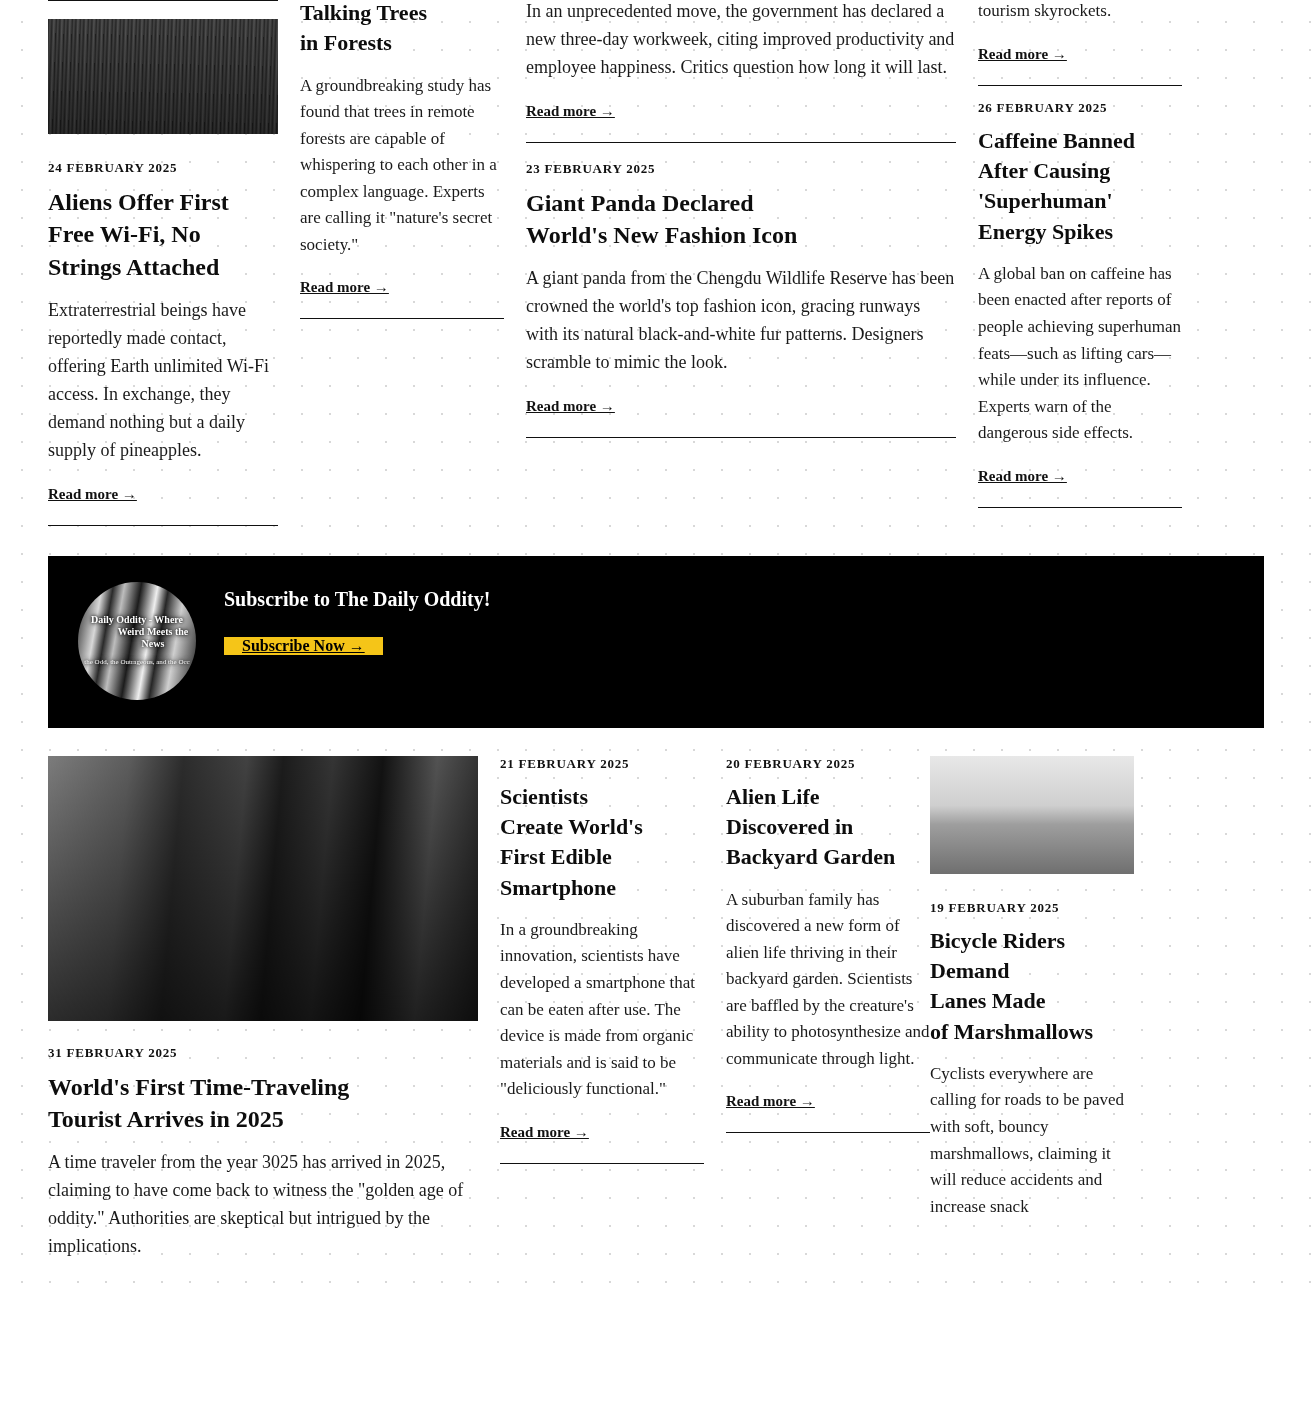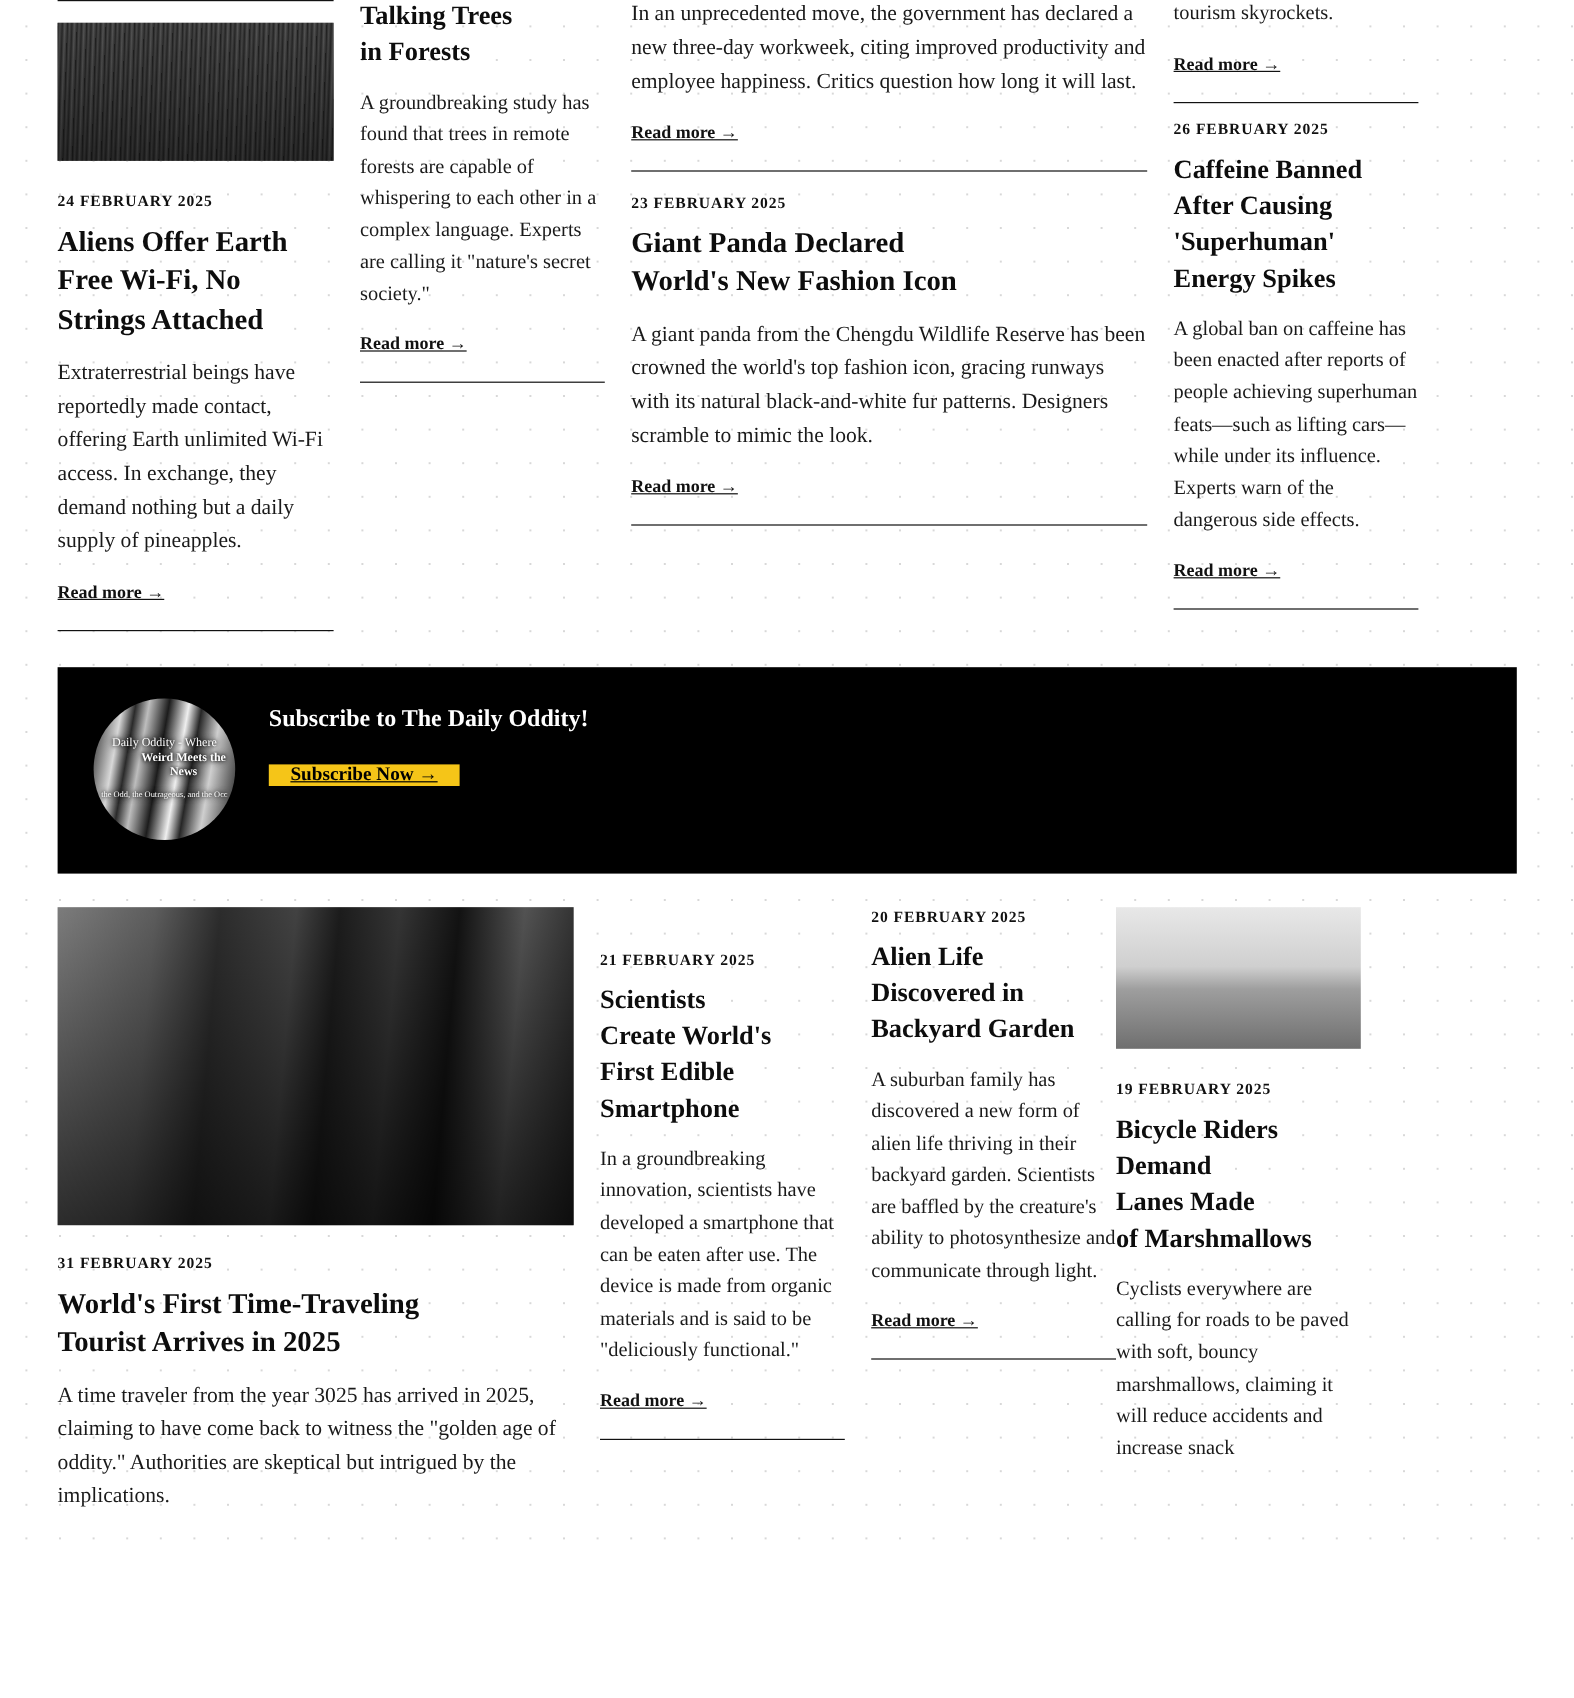--- a/index.html
+++ b/index.html
@@ -129,21 +129,21 @@
     align-items: center;
     justify-content: center;
     text-align: center;
   }
   .banner-logo .l1, .banner-logo .l2, .banner-logo .l3 {
     color: #fff;
     font-family: "Liberation Serif", serif;
     text-shadow: 0 0 3px #000, 0 0 6px #000;
     line-height: 1.2;
   }
-  .banner-logo .l1 { font-size: 10px; font-weight: normal; }
+  .banner-logo .l1 { font-size: 10px; font-weight: bold; }
   .banner-logo .l2 { font-size: 10px; font-weight: bold; padding-left: 32px; }
   .banner-logo .l3 { font-size: 7px; margin-top: 8px; }
   .banner-body { flex: 1 1 auto; padding-top: 6px; }
   .banner-title {
     font-size: 20px;
     font-weight: bold;
     margin: 0 0 26px 0;
     color: #fff;
   }
   .banner-text {
@@ -165,41 +165,41 @@
     cursor: pointer;
   }
 
   
   .bottom-grid {
     padding: 28px 48px 10px 48px;
     display: flex;
     gap: 0;
   }
   .b-col-1 { width: 430px; margin-right: 22px; }
-  .b-col-2 { width: 204px; margin-right: 22px; margin-top: 36px; }
+  .b-col-2 { width: 204px; margin-right: 22px; }
   .b-col-3 { width: 204px; }
   .b-col-4 { width: 204px; }
   .b-col-1 .body { font-size: 18px; }
   .narrow .headline { font-size: 22px; line-height: 1.38; }
   .narrow .body { font-size: 17px; line-height: 1.56; }
 
   .offtop { margin-top: -2px; }
 </style>
 </head>
 <body>
 
 <div class="page">
 
   <div class="top-grid">
 
     <div class="col col-1">
       <hr class="rule top">
       <div class="fur-photo"></div>
       <div class="date">24 FEBRUARY 2025</div>
-      <h2 class="headline" style="white-space: pre-line;">Aliens Offer Earth
+      <h2 class="headline" style="white-space: pre-line;">Aliens Offer First
 Free Wi-Fi, No
 Strings Attached</h2>
       <p class="body">Extraterrestrial beings have reportedly made contact, offering Earth unlimited Wi-Fi access. In exchange, they demand nothing but a daily supply of pineapples.</p>
       <a class="readmore">Read more →</a>
       <hr class="rule">
     </div>
 
     <div class="col col-2 narrow">
       <h2 class="headline small offtop" style="white-space: pre-line;">Talking Trees
 in Forests</h2>

